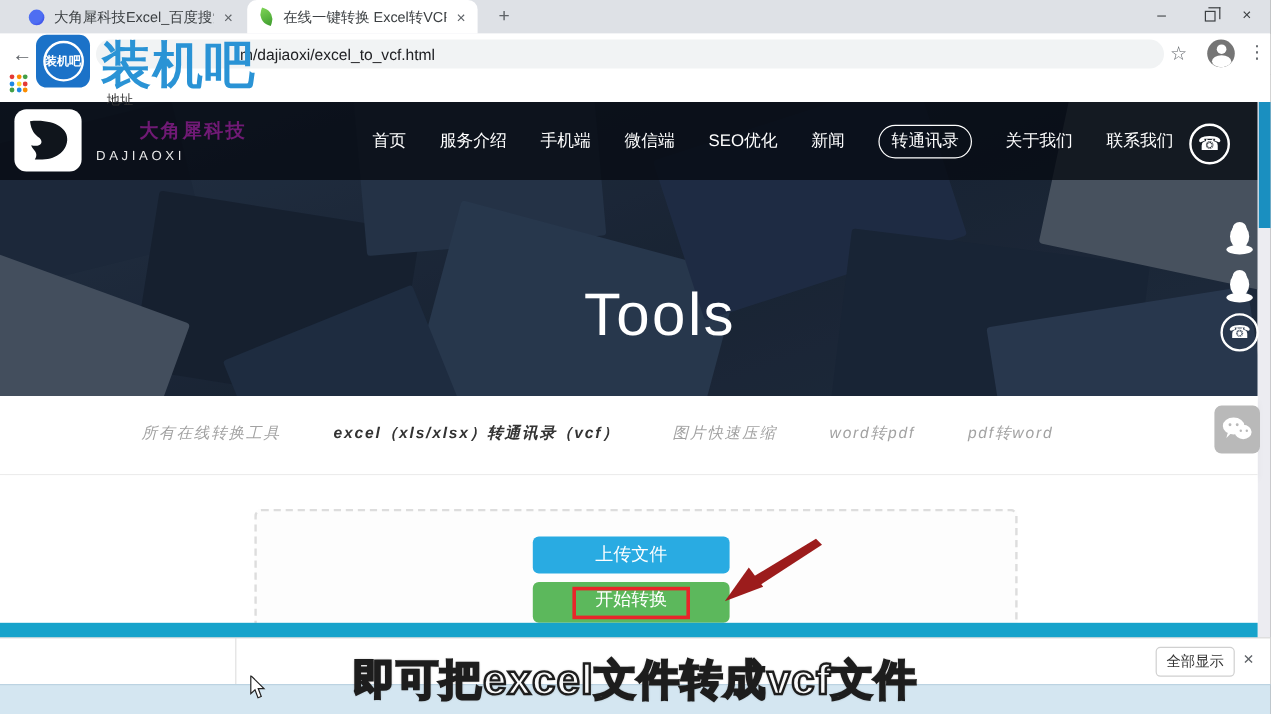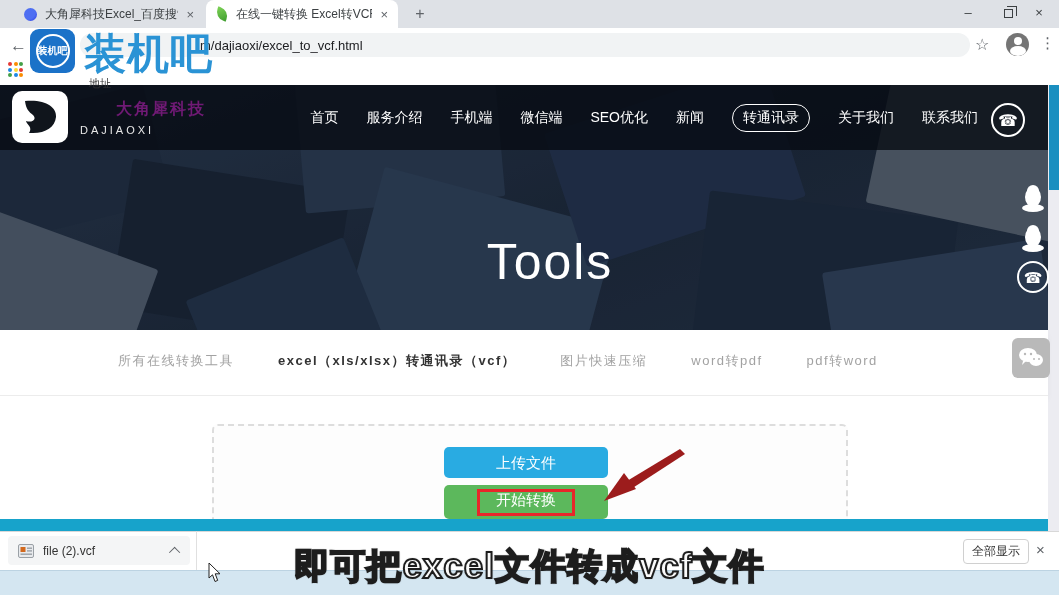--- a/index.html
+++ b/index.html
@@ -63,21 +63,21 @@
   .side-phone { left:1017px; top:261px; width:32px; height:32px; border:2px solid #fff; border-radius:50%; color:#fff; text-align:center; line-height:29px; font-size:15px; z-index:5; }
   .side-wechat { left:1012px; top:338px; width:38px; height:40px; background:#b9b9b9; border-radius:6px; display:flex; align-items:center; justify-content:center; z-index:5; }
 
   
   .scroll-track { left:1048px; top:85px; width:11px; height:446px; background:#ececf1; }
   .scroll-thumb { left:1049px; top:85px; width:10px; height:105px; background:#1a8fc0; }
 
   
   .band { left:0; top:330px; width:1048px; height:66px; background:#fff; border-bottom:1px solid #ececec; box-shadow:0 4px 6px rgba(0,0,0,0.04); }
   .subnav { left:118px; top:352px; display:flex; gap:44px; align-items:center; }
-  .subnav span { font-size:13px; letter-spacing:1.5px; color:#a2a2a2; white-space:nowrap; }
+  .subnav span { font-size:13px; letter-spacing:1.5px; color:#a2a2a2; white-space:nowrap;font-style:italic; }
   .subnav span.on { color:#333; font-weight:bold; }
 
   
   .content { left:0; top:396px; width:1048px; height:123px; background:#fff; }
   .dashedbox { left:212px; top:424px; width:636px; height:140px; border:2px dashed #ddd; border-radius:6px; background:#fdfdfd; }
   .btn { left:444px; width:164px; text-align:center; color:#fff; font-size:15px; border-radius:5px; }
   .btn-upload { top:447px; height:31px; line-height:31px; background:#29abe2; }
   .btn-convert { top:485px; height:34px; line-height:30px; background:#5cb85c; }
   .redbox { left:477px; top:489px; width:98px; height:27px; border:3px solid #e8262a; z-index:4; }
   .redarrow { left:596px; top:443px; z-index:4; }
@@ -249,31 +249,20 @@
   <div class="abs redarrow">
     <svg width="90" height="66" viewBox="0 0 90 66">
       <polygon points="84,6 89,11 32,48 26,41" fill="#9c1c1c"></polygon>
       <polygon points="8,58 40,46 28,30" fill="#9c1c1c"></polygon>
     </svg>
   </div>
 
   <div class="abs cyanbar"></div>
 
   <div class="abs shelf"></div>
-  <div class="abs dlitem">
-    <svg width="16" height="14" viewBox="0 0 16 14">
-      <rect x="0.5" y="0.5" width="15" height="13" rx="1.5" fill="#e8eaed" stroke="#9aa0a6"></rect>
-      <rect x="2.5" y="3" width="5" height="5" fill="#d2691e"></rect>
-      <rect x="9" y="3.5" width="5" height="1.4" fill="#9aa0a6"></rect>
-      <rect x="9" y="6.2" width="5" height="1.4" fill="#9aa0a6"></rect>
-      <rect x="2.5" y="9.5" width="11.5" height="1.4" fill="#9aa0a6"></rect>
-    </svg>
-    <span class="fname">file (2).vcf</span>
-    <span class="chev"></span>
-  </div>
   <div class="abs dlsep"></div>
   <div class="abs showall">全部显示</div>
   <div class="abs shelfclose">×</div>
 
   <div class="abs caption">即可把excel文件转成vcf文件</div>
 
   <div class="abs taskbar"></div>
   <div class="tb" style="left:12px">
     <span class="winlogo">
         <i></i>

